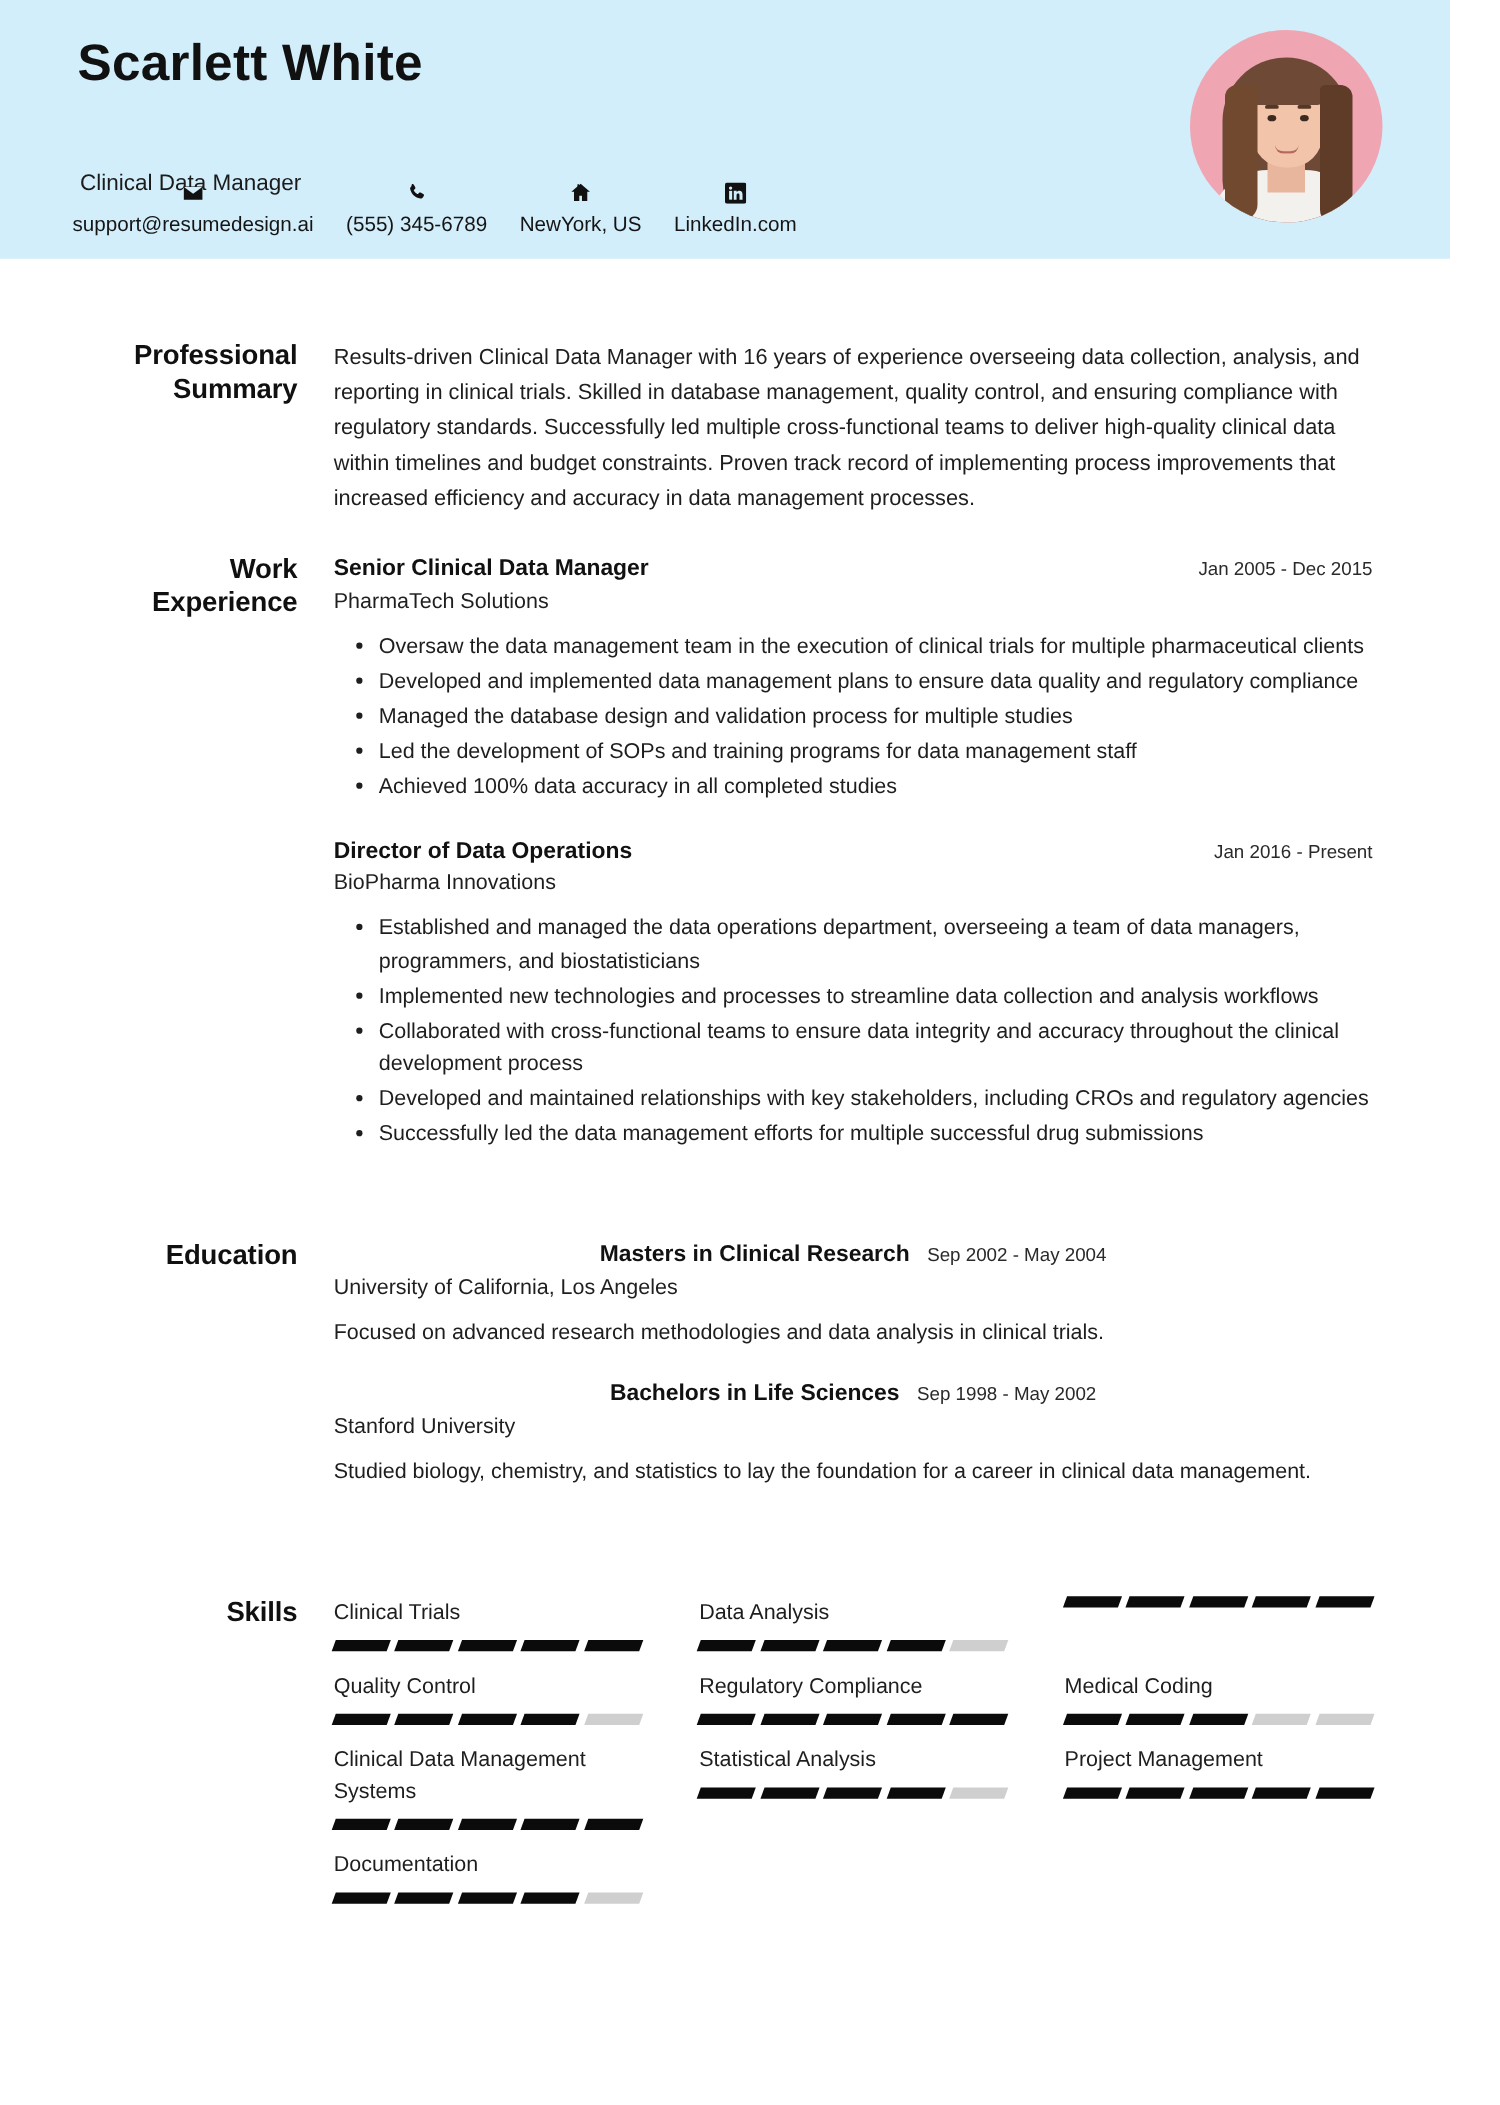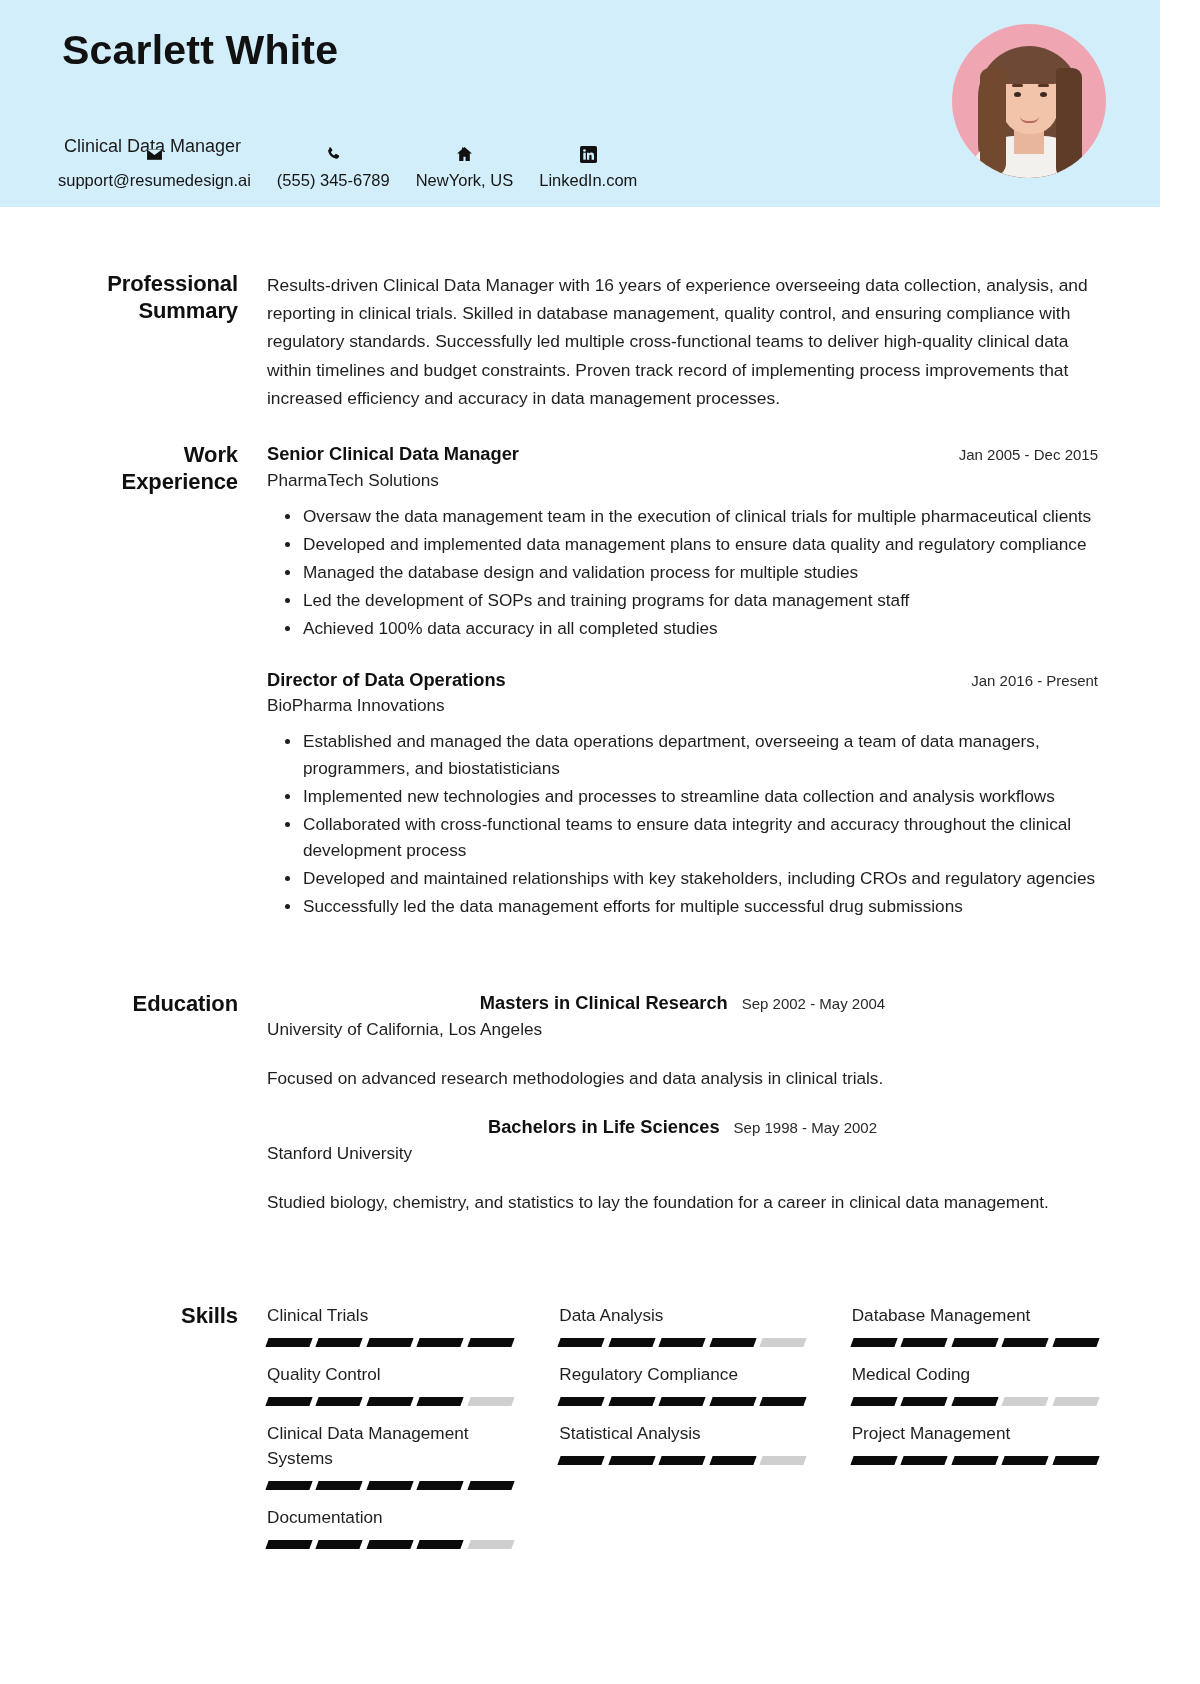--- a/index.html
+++ b/index.html
@@ -263,21 +263,21 @@
   .edu-school {
     font-size: 17.2px;
     color: #1f1f1f;
     margin-top: 2px;
     line-height: 1.4;
   }
   .edu-desc {
     font-size: 17.2px;
     color: #1e1e1e;
     line-height: 1.52;
-    margin-top: 24px;
+    margin-top: 11px;
   }
 
   
   .skills-sec { margin-top: 88px; padding-bottom: 10px; }
   .skills-grid {
     display: grid;
     grid-template-columns: 1fr 1fr 1fr;
     column-gap: 46px;
     row-gap: 0px;
   }
@@ -458,21 +458,20 @@
               <div class="skill-name">Data Analysis</div>
               <div class="skill-bar">
                 <span class="seg on"></span>
                 <span class="seg on"></span>
                 <span class="seg on"></span>
                 <span class="seg on"></span>
                 <span class="seg"></span>
               </div>
             </div>
             <div class="skill">
-              <div class="skill-name">Database Management</div>
               <div class="skill-bar">
                 <span class="seg on"></span>
                 <span class="seg on"></span>
                 <span class="seg on"></span>
                 <span class="seg on"></span>
                 <span class="seg on"></span>
               </div>
             </div>
             <div class="skill">
               <div class="skill-name">Quality Control</div>

